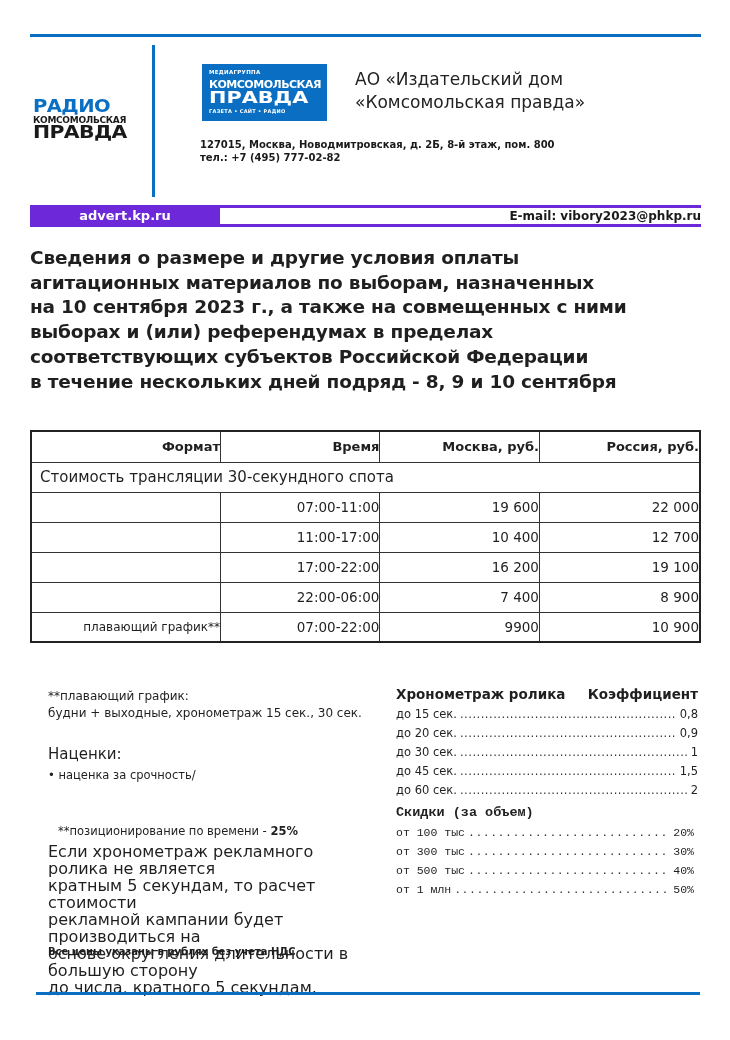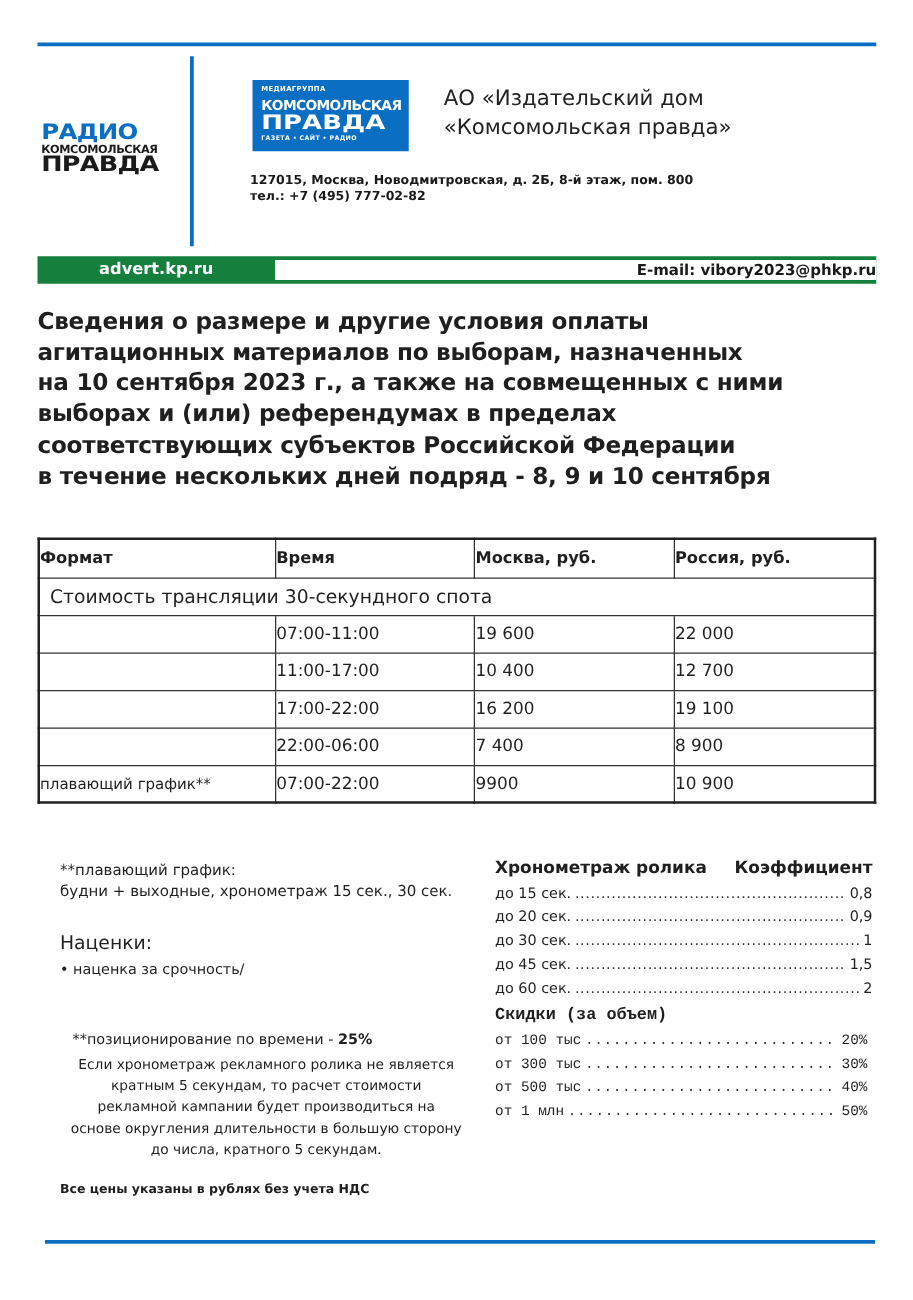--- a/index.html
+++ b/index.html
@@ -19,45 +19,45 @@
   #mg-logo { position: absolute; left: 202px; top: 64px; width: 125px; height: 57px; background: #0a6fc2; color: #ffffff; padding: 6px 0 0 7px; font-weight: bold; line-height: 1; }
   #mg-logo .m1 { font-size: 5.5px; display: block; letter-spacing: 0.3px; }
   #mg-logo .m2 { font-size: 11px; display: block; margin-top: 3px; letter-spacing: -0.5px; font-weight: 900; }
   #mg-logo .m3 { font-size: 16px; display: block; margin-top: 0px; letter-spacing: 0px; transform: scaleX(1.3); transform-origin: left; font-weight: 900; }
   #mg-logo .m4 { font-size: 5px; display: block; margin-top: 3px; letter-spacing: 0.3px; }
 
   #company { position: absolute; left: 355px; top: 68px; font-family: "DejaVu Sans", sans-serif; font-size: 17px; line-height: 23px; color: #222; }
   #address { position: absolute; left: 200px; top: 138px; font-family: "DejaVu Sans", sans-serif; font-size: 10px; font-weight: bold; line-height: 13px; color: #1a1a1a; }
 
   
-  #contact-bar { position: absolute; left: 30px; top: 205px; width: 671px; height: 22px; background: #15803d; }
+  #contact-bar { position: absolute; left: 30px; top: 205px; width: 671px; height: 22px; background: #6d28d9; }
   #site-link { position: absolute; left: 0; top: 0; width: 190px; height: 22px; color: #ffffff; font-weight: bold; font-size: 13px; text-align: center; line-height: 22px; }
   #email-box { position: absolute; left: 190px; top: 3px; right: 0; height: 16px; background: #ffffff; text-align: right; font-weight: bold; font-size: 12px; line-height: 16px; color: #1a1a1a; padding-right: 0; }
 
   
   #page-title { position: absolute; left: 30px; top: 246px; width: 690px; font-family: "DejaVu Sans", sans-serif; font-weight: bold; font-size: 18.5px; line-height: 24.7px; color: #1f1f1f; letter-spacing: -0.2px; }
 
   
   #price-table { position: absolute; left: 30px; top: 430px; width: 671px; border-collapse: collapse; border: 2px solid #222; font-family: "DejaVu Sans", sans-serif; }
-  #price-table td, #price-table th { border: 1px solid #333; height: 30px; text-align: left; font-size: 13.5px; color: #1f1f1f; font-weight: normal; }
+  #price-table td, #price-table th { border: 1px solid #333; height: 30px; text-align: right; font-size: 13.5px; color: #1f1f1f; font-weight: normal; }
   #price-table th { font-weight: bold; font-size: 13px; height: 31px; }
   #price-table td.section { text-align: left; padding-left: 8px; font-size: 15px; }
   #price-table td.fmt { font-size: 12px; }
   #price-table col.c1 { width: 190px; }
   #price-table col.c2 { width: 160px; }
   #price-table col.c3 { width: 160px; }
   #price-table col.c4 { width: 161px; }
 
   
   .notes { position: absolute; font-family: "DejaVu Sans", sans-serif; color: #1f1f1f; }
   #floating-note { left: 48px; top: 688px; font-size: 12px; line-height: 17px; }
   #markups-title { left: 48px; top: 745px; font-size: 15px; }
   #markups-list { left: 48px; top: 767px; font-size: 11.5px; line-height: 16px; }
   #markups-list .indent { padding-left: 10px; margin-top: 40px; }
-  #rounding-note { left: 48px; top: 843px; font-size: 11px; line-height: 17px; width: 330px; text-align: center; }
+  #rounding-note { left: 48px; top: 843px; font-size: 16px; line-height: 17px; width: 330px; }
   #vat-note { left: 48px; top: 946px; font-size: 10px; font-weight: bold; }
 
   
   .dot-list { position: absolute; left: 396px; width: 302px; font-family: "DejaVu Sans", sans-serif; color: #1f1f1f; }
   .dot-list .hdr { font-weight: bold; font-size: 13.5px; display: flex; justify-content: space-between; margin-bottom: 3px; }
   .dot-row { display: flex; align-items: baseline; font-size: 11.5px; line-height: 19px; }
   .dot-row .lbl { white-space: nowrap; }
   .dot-row .dots { flex: 1; overflow: hidden; white-space: nowrap; margin: 0 3px; color: #333; }
   .dot-row .dots::after { content: "........................................................................................................................................"; letter-spacing: 0.5px; }
   .dot-row .val { white-space: nowrap; }

